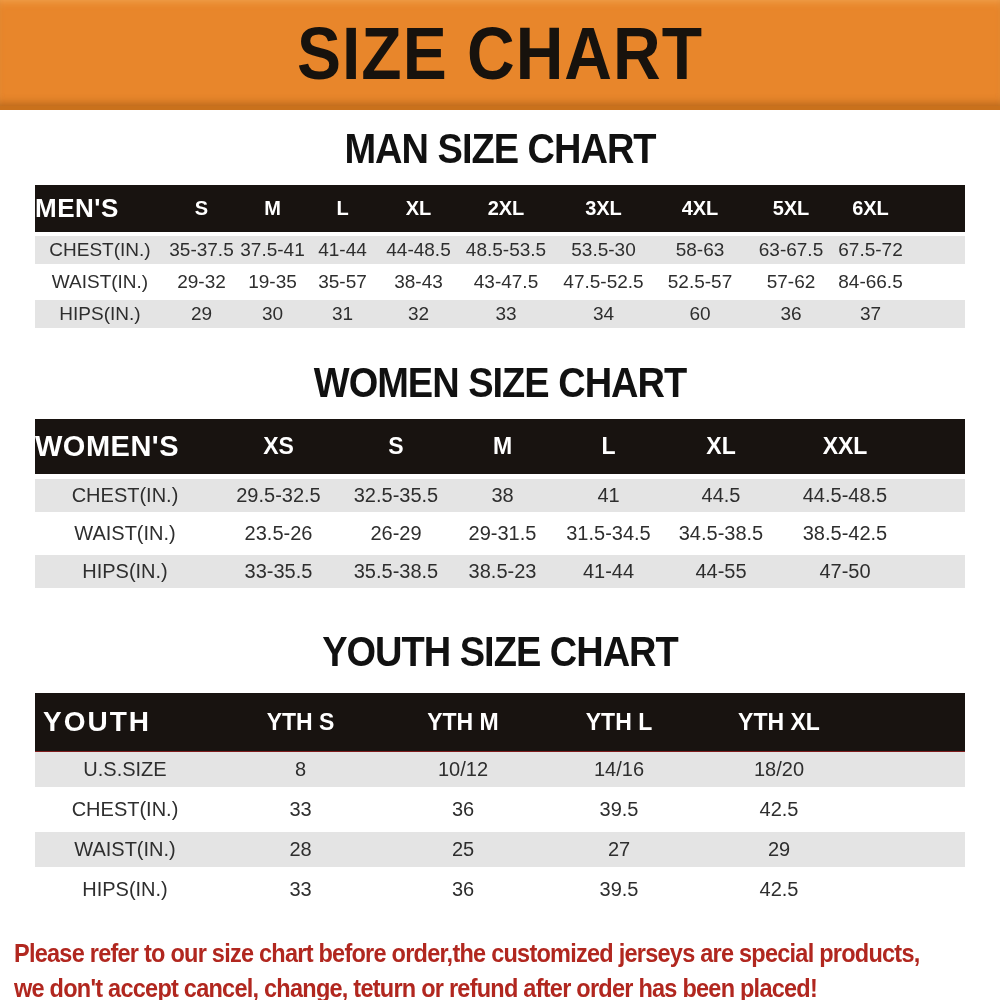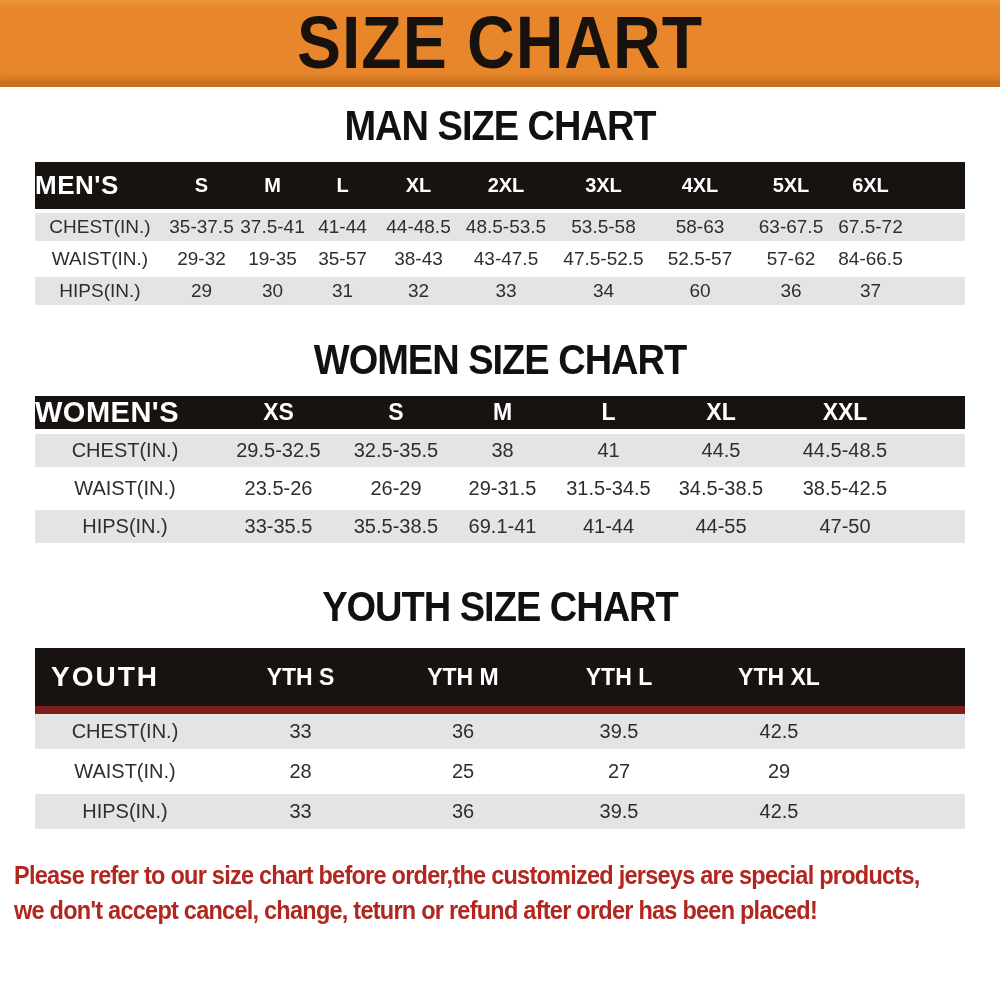--- a/index.html
+++ b/index.html
@@ -13,21 +13,21 @@
   }
   *{box-sizing:border-box;}
   html,body{margin:0;padding:0;}
   body{
     width:1000px;height:1000px;background:#ffffff;
     font-family:"Liberation Sans", sans-serif;
     overflow:hidden;
   }
   
   .banner{
-    height:87px;background:var(--banner-bg);
+    height:110px;background:var(--banner-bg);
     display:flex;align-items:center;justify-content:center;
     border-bottom:4px solid var(--banner-edge);
     box-shadow:inset 0 -8px 10px -6px rgba(110,55,0,.45), inset 0 5px 8px -4px rgba(255,205,130,.45);
   }
   .banner-title{
     margin:0;font-size:66px;font-weight:bold;color:#17120d;
     letter-spacing:1px;transform:scaleY(1.12);line-height:1;
   }
   
   .section-heading{
@@ -55,29 +55,29 @@
   .t-0 thead th{font-size:20px;padding:8px 0;border-bottom:4px solid #ffffff;}
   .t-0 th.tbl-label{font-size:26px;letter-spacing:.5px;}
   .t-0 tbody td{font-size:19px;padding:3px 0;}
   .t-0 col:nth-child(1){width:130px}.t-0 col:nth-child(2){width:73px}
   .t-0 col:nth-child(3){width:69px}.t-0 col:nth-child(4){width:71px}
   .t-0 col:nth-child(5){width:81px}.t-0 col:nth-child(6){width:94px}
   .t-0 col:nth-child(7){width:101px}.t-0 col:nth-child(8){width:92px}
   .t-0 col:nth-child(9){width:90px}.t-0 col:nth-child(10){width:69px}
   .t-0 col:nth-child(11){width:60px}
   
-  .t-1 thead th{font-size:23px;padding:0 0;border-bottom:5px solid #ffffff;}
+  .t-1 thead th{font-size:23px;padding:11px 0;border-bottom:5px solid #ffffff;}
   .t-1 th.tbl-label{font-size:29px;letter-spacing:.5px;}
   .t-1 tbody td{font-size:20px;padding:5px 0;border-bottom:5px solid #ffffff;}
   .t-1 col:nth-child(1){width:180px}.t-1 col:nth-child(2){width:127px}
   .t-1 col:nth-child(3){width:108px}.t-1 col:nth-child(4){width:105px}
   .t-1 col:nth-child(5){width:107px}.t-1 col:nth-child(6){width:118px}
   .t-1 col:nth-child(7){width:130px}.t-1 col:nth-child(8){width:55px}
   
-  .t-2 thead th{font-size:23px;padding:13px 16px;border-bottom:8px solid #7f1d1d;}
+  .t-2 thead th{font-size:23px;padding:13px 8px;border-bottom:1px solid #7f1d1d;}
   .t-2 th.tbl-label{font-size:28px;letter-spacing:2px;}
   .t-2 tbody td{font-size:20px;padding:6px 0;border-bottom:5px solid #ffffff;}
   .t-2 col:nth-child(1){width:180px}.t-2 col:nth-child(2){width:171px}
   .t-2 col:nth-child(3){width:154px}.t-2 col:nth-child(4){width:158px}
   .t-2 col:nth-child(5){width:162px}.t-2 col:nth-child(6){width:105px}
   
   .disclaimer{
     margin:24px 0 0 14px;color:var(--disclaimer);
     font-size:25px;line-height:1.38;letter-spacing:-0.8px;font-weight:bold;
     transform:scaleX(.94);transform-origin:left center;white-space:nowrap;
@@ -125,21 +125,21 @@
             </tr>
           </thead>
           <tbody>
             <tr>
               <td class="row-label">CHEST(IN.)</td>
               <td>35-37.5</td>
               <td>37.5-41</td>
               <td>41-44</td>
               <td>44-48.5</td>
               <td>48.5-53.5</td>
-              <td>53.5-58</td>
+              <td>53.5-30</td>
               <td>58-63</td>
               <td>63-67.5</td>
               <td>67.5-72</td>
               <td></td>
             </tr>
             <tr>
               <td class="row-label">WAIST(IN.)</td>
               <td>29-32</td>
               <td>19-35</td>
               <td>35-57</td>
@@ -213,21 +213,21 @@
               <td>29-31.5</td>
               <td>31.5-34.5</td>
               <td>34.5-38.5</td>
               <td>38.5-42.5</td>
               <td></td>
             </tr>
             <tr>
               <td class="row-label">HIPS(IN.)</td>
               <td>33-35.5</td>
               <td>35.5-38.5</td>
-              <td>69.1-41</td>
+              <td>38.5-23</td>
               <td>41-44</td>
               <td>44-55</td>
               <td>47-50</td>
               <td></td>
             </tr>
           </tbody>
         </table>
       </div>
   </div>
 
@@ -248,20 +248,28 @@
               <th class="tbl-label">YOUTH</th>
               <th>YTH S</th>
               <th>YTH M</th>
               <th>YTH L</th>
               <th>YTH XL</th>
               <th></th>
             </tr>
           </thead>
           <tbody>
             <tr>
+              <td class="row-label">U.S.SIZE</td>
+              <td>8</td>
+              <td>10/12</td>
+              <td>14/16</td>
+              <td>18/20</td>
+              <td></td>
+            </tr>
+            <tr>
               <td class="row-label">CHEST(IN.)</td>
               <td>33</td>
               <td>36</td>
               <td>39.5</td>
               <td>42.5</td>
               <td></td>
             </tr>
             <tr>
               <td class="row-label">WAIST(IN.)</td>
               <td>28</td>

